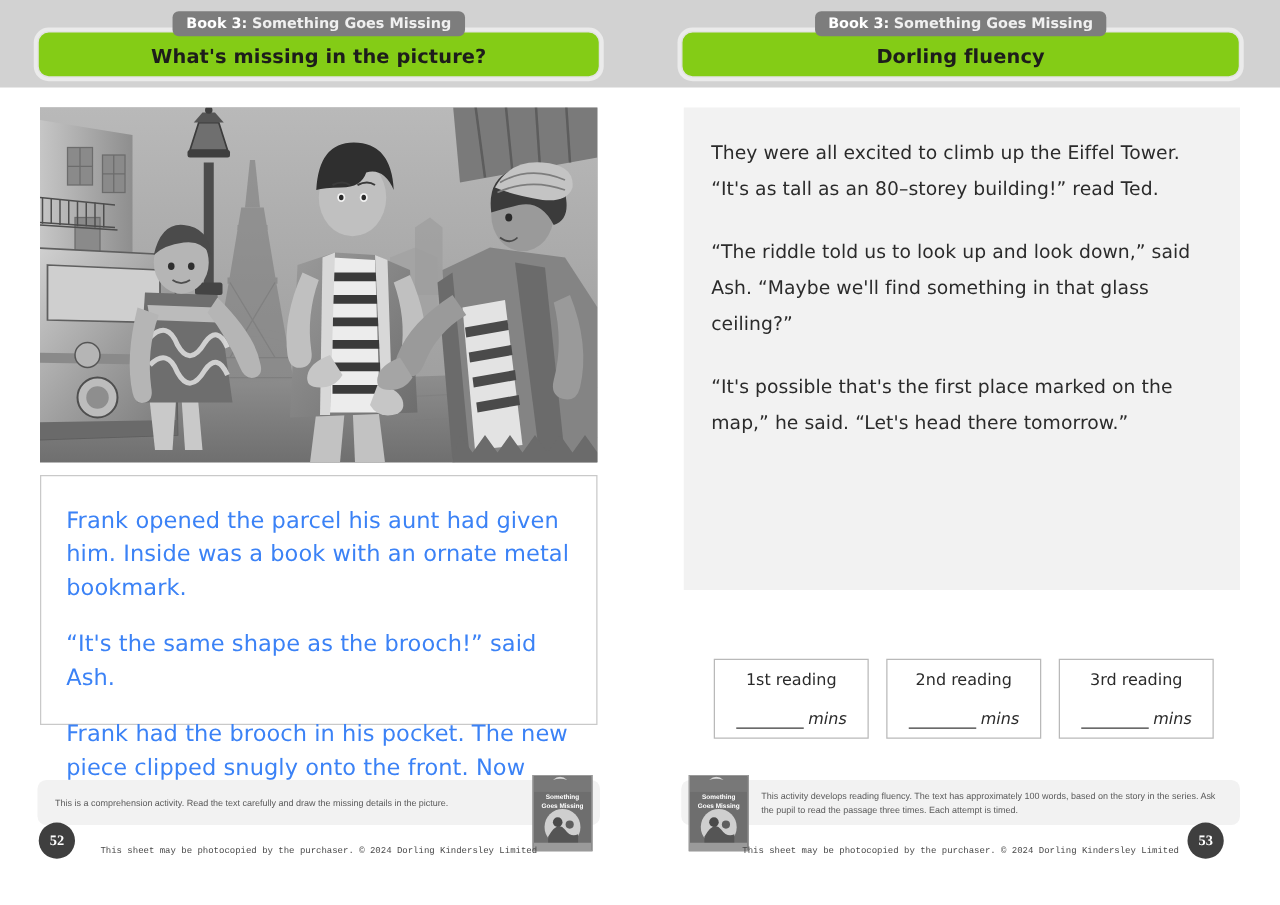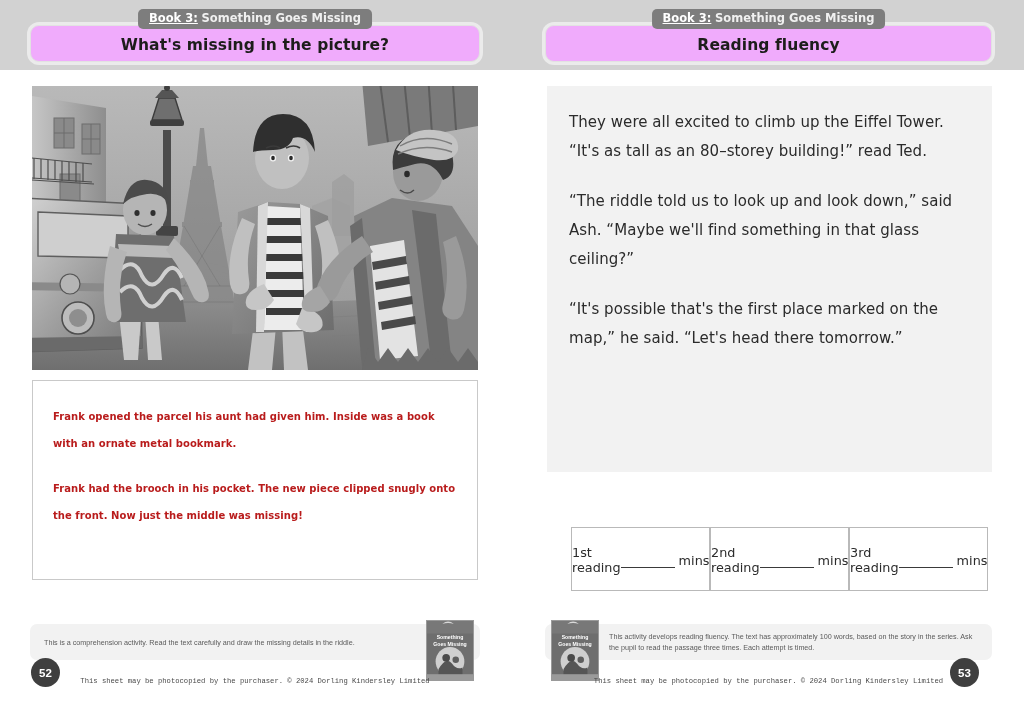--- a/index.html
+++ b/index.html
@@ -19,21 +19,21 @@
   }
 
   
   .header-wrap{position:absolute;top:0;height:70px;}
   .header-wrap.left{left:30px;width:450px;}
   .header-wrap.right{left:545px;width:447px;}
 
   .title-bar{
     position:absolute;left:0;top:25px;width:100%;height:37px;
     box-sizing:border-box;
-    background:#f0abfc;
+    background:#84cc16;
     border:1px solid #e2e2e2;
     border-radius:9px;
     box-shadow:0 0 0 3px rgba(255,255,255,.55);
     display:flex;align-items:center;justify-content:center;
   }
   .title-bar .title-text{
     font-family:"DejaVu Sans", sans-serif;
     font-size:15.5px;font-weight:bold;color:#1d1d1b;
     letter-spacing:.1px;
     margin-top:2px;
@@ -41,21 +41,21 @@
   .book-badge{
     position:absolute;top:9px;left:50%;transform:translateX(-50%);
     background:#7d7d7d;color:#ffffff;
     border-radius:5px;
     padding:3px 11px 4px 11px;
     font-size:11.5px;
     white-space:nowrap;
     z-index:3;
     line-height:1.1;
   }
-  .book-badge b{font-weight:bold;color:#ffffff;text-decoration:underline;}
+  .book-badge b{font-weight:bold;color:#ffffff;}
   .book-badge span.sub{font-weight:bold;color:#f0f0f0;}
 
   
   .illustration{
     position:absolute;left:32px;top:86px;width:446px;height:284px;
     overflow:hidden;
     background:#8d8d8d;
     border:0;
   }
   .illustration svg{display:block;width:446px;height:284px;}
@@ -63,25 +63,24 @@
   
   .story-box{
     position:absolute;left:32px;top:380px;width:446px;height:200px;
     box-sizing:border-box;
     background:#ffffff;
     border:1px solid #c9c9c9;
     padding:22px 20px 0 20px;
   }
   .story-box p{
     margin:0 0 18px 0;
-    font-size:10px;
+    font-size:18px;
     line-height:27px;
-    color:#b91c1c;
+    color:#3b82f6;
     letter-spacing:.05px;
-    font-weight:bold;
   }
 
   
   .passage-box{
     position:absolute;left:547px;top:86px;width:445px;height:386px;
     box-sizing:border-box;
     background:#f2f2f2;
     padding:22px 22px 0 22px;
   }
   .passage-box p{
@@ -92,33 +91,33 @@
     letter-spacing:.05px;
   }
 
   
   .reading-row{
     position:absolute;left:571px;top:527px;width:400px;height:64px;
     display:flex;justify-content:space-between;
   }
   .reading-card{
     box-sizing:border-box;
-    width:139px;height:64px;
+    width:124px;height:64px;
     border:1px solid #b9b9b9;
     background:#ffffff;
-    display:flex;flex-direction:row;
+    display:flex;flex-direction:column;
     align-items:center;justify-content:space-between;
     padding:9px 0 7px 0;
   }
   .reading-card .rc-label{
     font-size:12.8px;color:#2b2b2b;
   }
   .reading-card .rc-mins{
     font-size:12.8px;color:#2b2b2b;
-    display:flex;align-items:flex-end;gap:4px;
+    display:flex;align-items:flex-end;gap:4px;font-style:italic;
   }
   .reading-card .rc-rule{
     display:inline-block;width:54px;border-bottom:1px solid #3a3a3a;
     height:11px;
   }
 
   
   .footer{position:absolute;bottom:0;height:104px;}
   .footer.left{left:30px;width:450px;}
   .footer.right{left:545px;width:447px;}
@@ -153,21 +152,21 @@
     text-align:center;
     font-size:7.2px;color:#4a4a4a;
     font-family:Liberation Mono, monospace;
   }
   .page-circle{
     position:absolute;top:38px;
     width:29px;height:29px;border-radius:50%;
     background:#3f3f3f;color:#ffffff;
     display:flex;align-items:center;justify-content:center;
     font-size:11.5px;font-weight:bold;
-    font-family:Liberation Sans, sans-serif;
+    font-family:Liberation Serif, serif;
   }
   .page-circle.pc-left{left:1px;}
   .page-circle.pc-right{right:13px;}
 </style>
 </head>
 <body>
 
 <div class="page">
 
   <div class="top-band"></div>
@@ -177,21 +176,21 @@
       <span class="title-text">What's missing in the picture?</span>
     </div>
     <div class="book-badge">
       <b>Book 3:</b>
       <span class="sub">Something Goes Missing</span>
     </div>
   </div>
 
   <div class="header-wrap right">
     <div class="title-bar">
-      <span class="title-text">Reading fluency</span>
+      <span class="title-text">Dorling fluency</span>
     </div>
     <div class="book-badge">
       <b>Book 3:</b>
       <span class="sub">Something Goes Missing</span>
     </div>
   </div>
 
   <div class="illustration">
     <svg viewBox="0 0 446 284" preserveAspectRatio="none" aria-hidden="true">
       <defs>
@@ -388,20 +387,21 @@
 
         <path d="M424 150 q16 40 8 74 q-3 12 -14 9 q-10 -3 -7 -15 q8 -30 0 -62 Z" fill="#9a9a9a"></path>
       </g>
 
       <rect x="0" y="0" width="446" height="284" fill="none"></rect>
     </svg>
   </div>
 
   <div class="story-box">
     <p>Frank opened the parcel his aunt had given him. Inside was a book with an ornate metal bookmark.</p>
+    <p>“It's the same shape as the brooch!” said Ash.</p>
     <p>Frank had the brooch in his pocket. The new piece clipped snugly onto the front. Now just the middle was missing!</p>
   </div>
 
   <div class="passage-box">
     <p>They were all excited to climb up the Eiffel Tower. “It's as tall as an 80–storey building!” read Ted.</p>
     <p>“The riddle told us to look up and look down,” said Ash. “Maybe we'll find something in that glass ceiling?”</p>
     <p>“It's possible that's the first place marked on the map,” he said. “Let's head there tomorrow.”</p>
   </div>
 
   <div class="reading-row">
@@ -423,21 +423,21 @@
       <span class="rc-label">3rd reading</span>
       <span class="rc-mins">
         <span class="rc-rule"></span>
         <span>mins</span>
       </span>
     </div>
   </div>
 
   <div class="footer left">
     <div class="note-panel left-note">
-      <span class="note-text">This is a comprehension activity. Read the text carefully and draw the missing details in the riddle.</span>
+      <span class="note-text">This is a comprehension activity. Read the text carefully and draw the missing details in the picture.</span>
     </div>
 
     <div class="cover-thumb on-right">
       <svg viewBox="0 0 48 61" preserveAspectRatio="none" aria-hidden="true">
         <rect x="0" y="0" width="48" height="61" fill="#6e6e6e"></rect>
         <rect x="0" y="0" width="48" height="13" fill="#787878"></rect>
         <path d="M16 3 q6 -5 12 0 q-6 -2 -12 0 Z" fill="#d8d8d8"></path>
         <text x="24" y="19" font-family="Liberation Sans, sans-serif" font-size="5.4" font-weight="bold" fill="#ffffff" text-anchor="middle">Something</text>
         <text x="24" y="26" font-family="Liberation Sans, sans-serif" font-size="5.4" font-weight="bold" fill="#ffffff" text-anchor="middle">Goes Missing</text>
         <circle cx="24" cy="42" r="15" fill="#cfcfcf"></circle>

